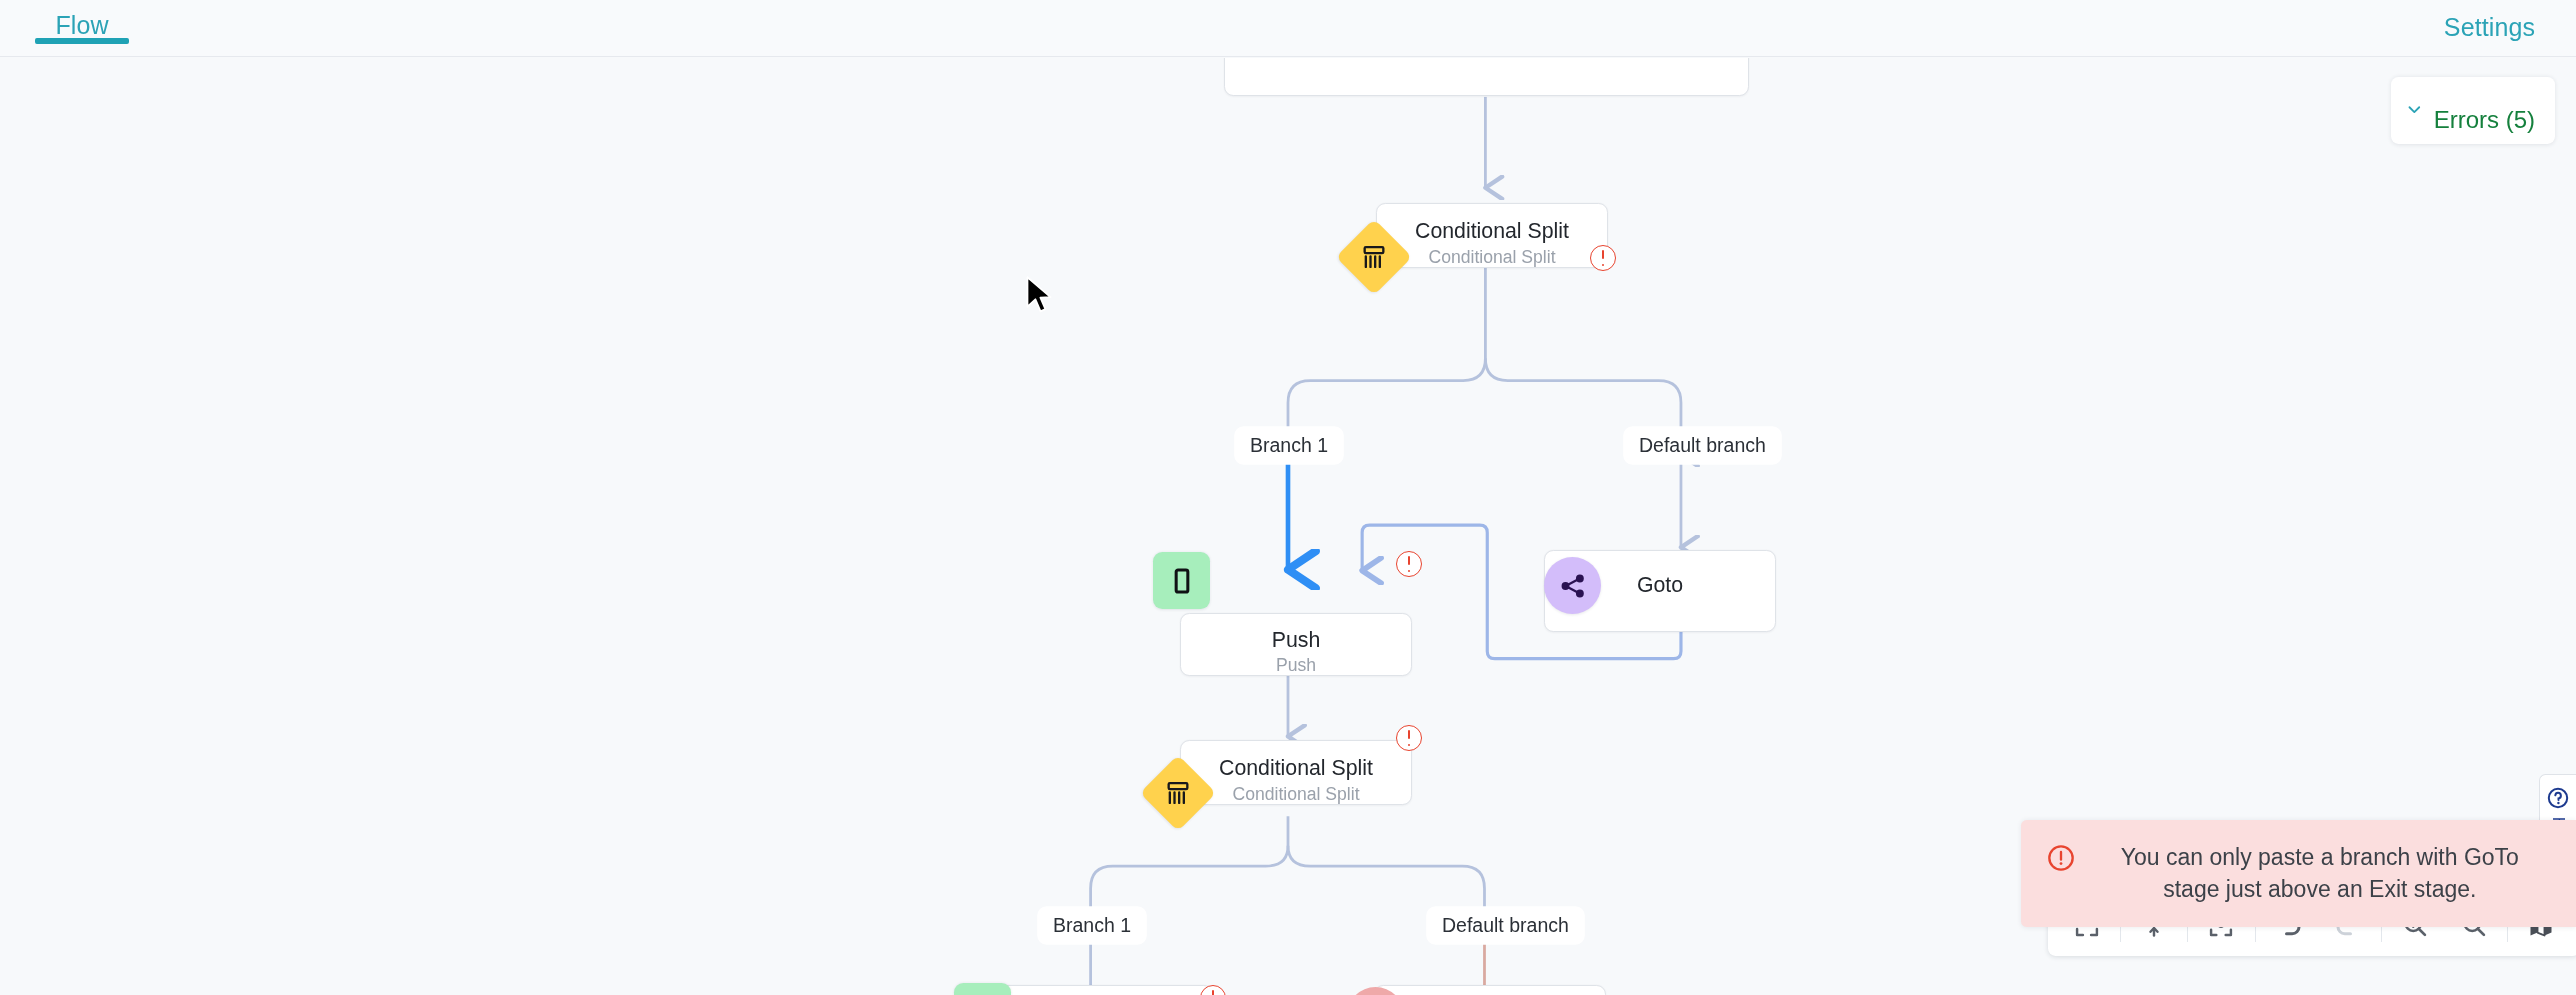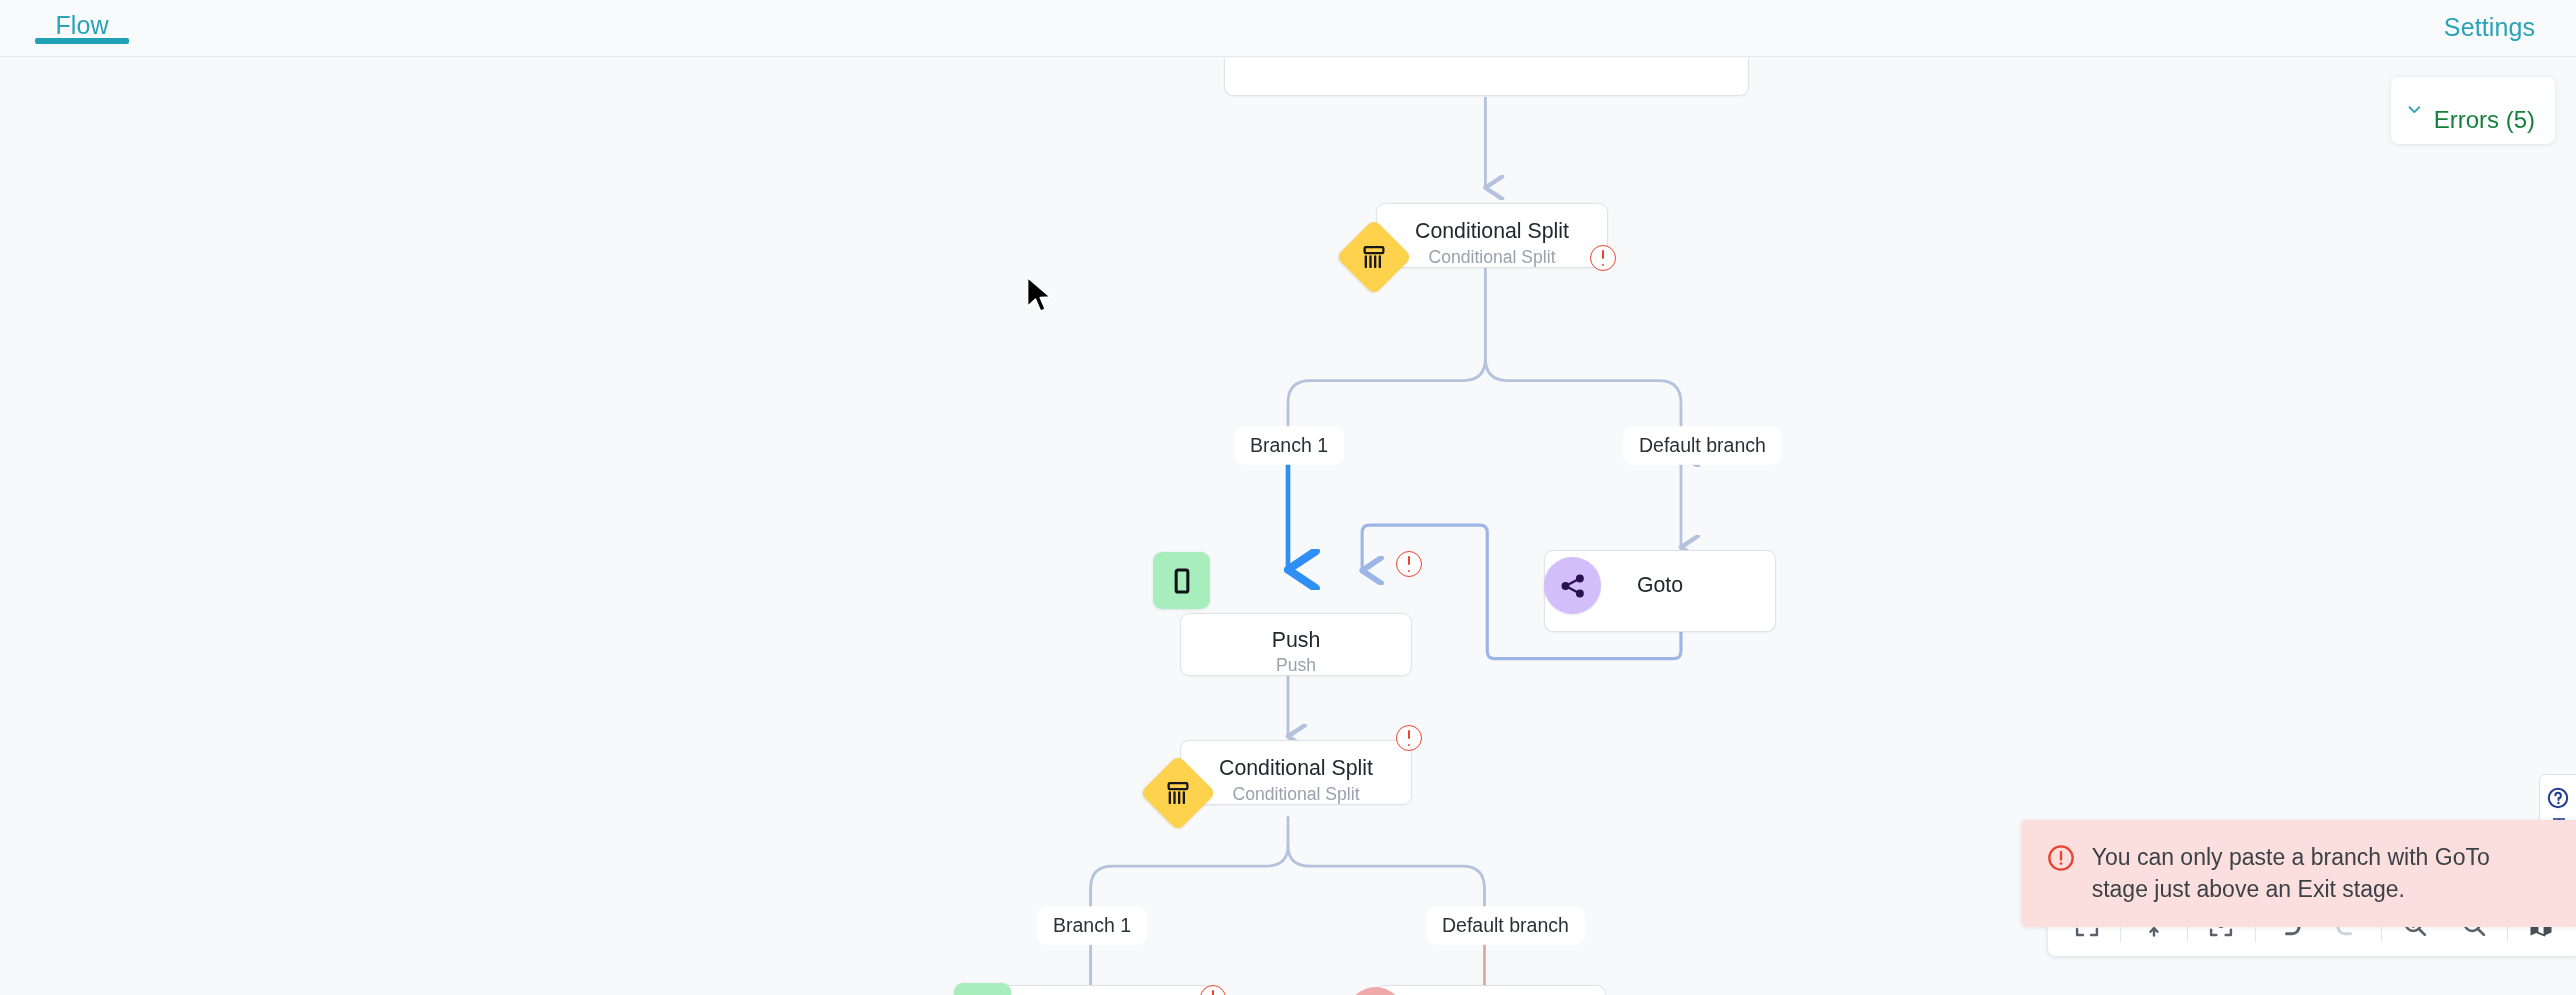--- a/index.html
+++ b/index.html
@@ -224,20 +224,21 @@
     width: 555px;
     min-height: 80px;
     background: #fbdede;
     border-radius: 5.6px 0 0 5.6px;
     display: flex;
     align-items: flex-start;
     padding: 22px 28px 22px 26px;
     gap: 16.7px;
     box-shadow: 0 0.9px 5.6px rgba(30,40,60,.08);
     z-index: 40;
+    text-align: center;
   }
   .toast .toast-icon {
     flex: none;
     width: 28px; height: 28px;
     margin-top: 1.9px;
   }
   .toast .toast-text {
     font-size: 23px;
     line-height: 1.38;
     color: #3c4148;

